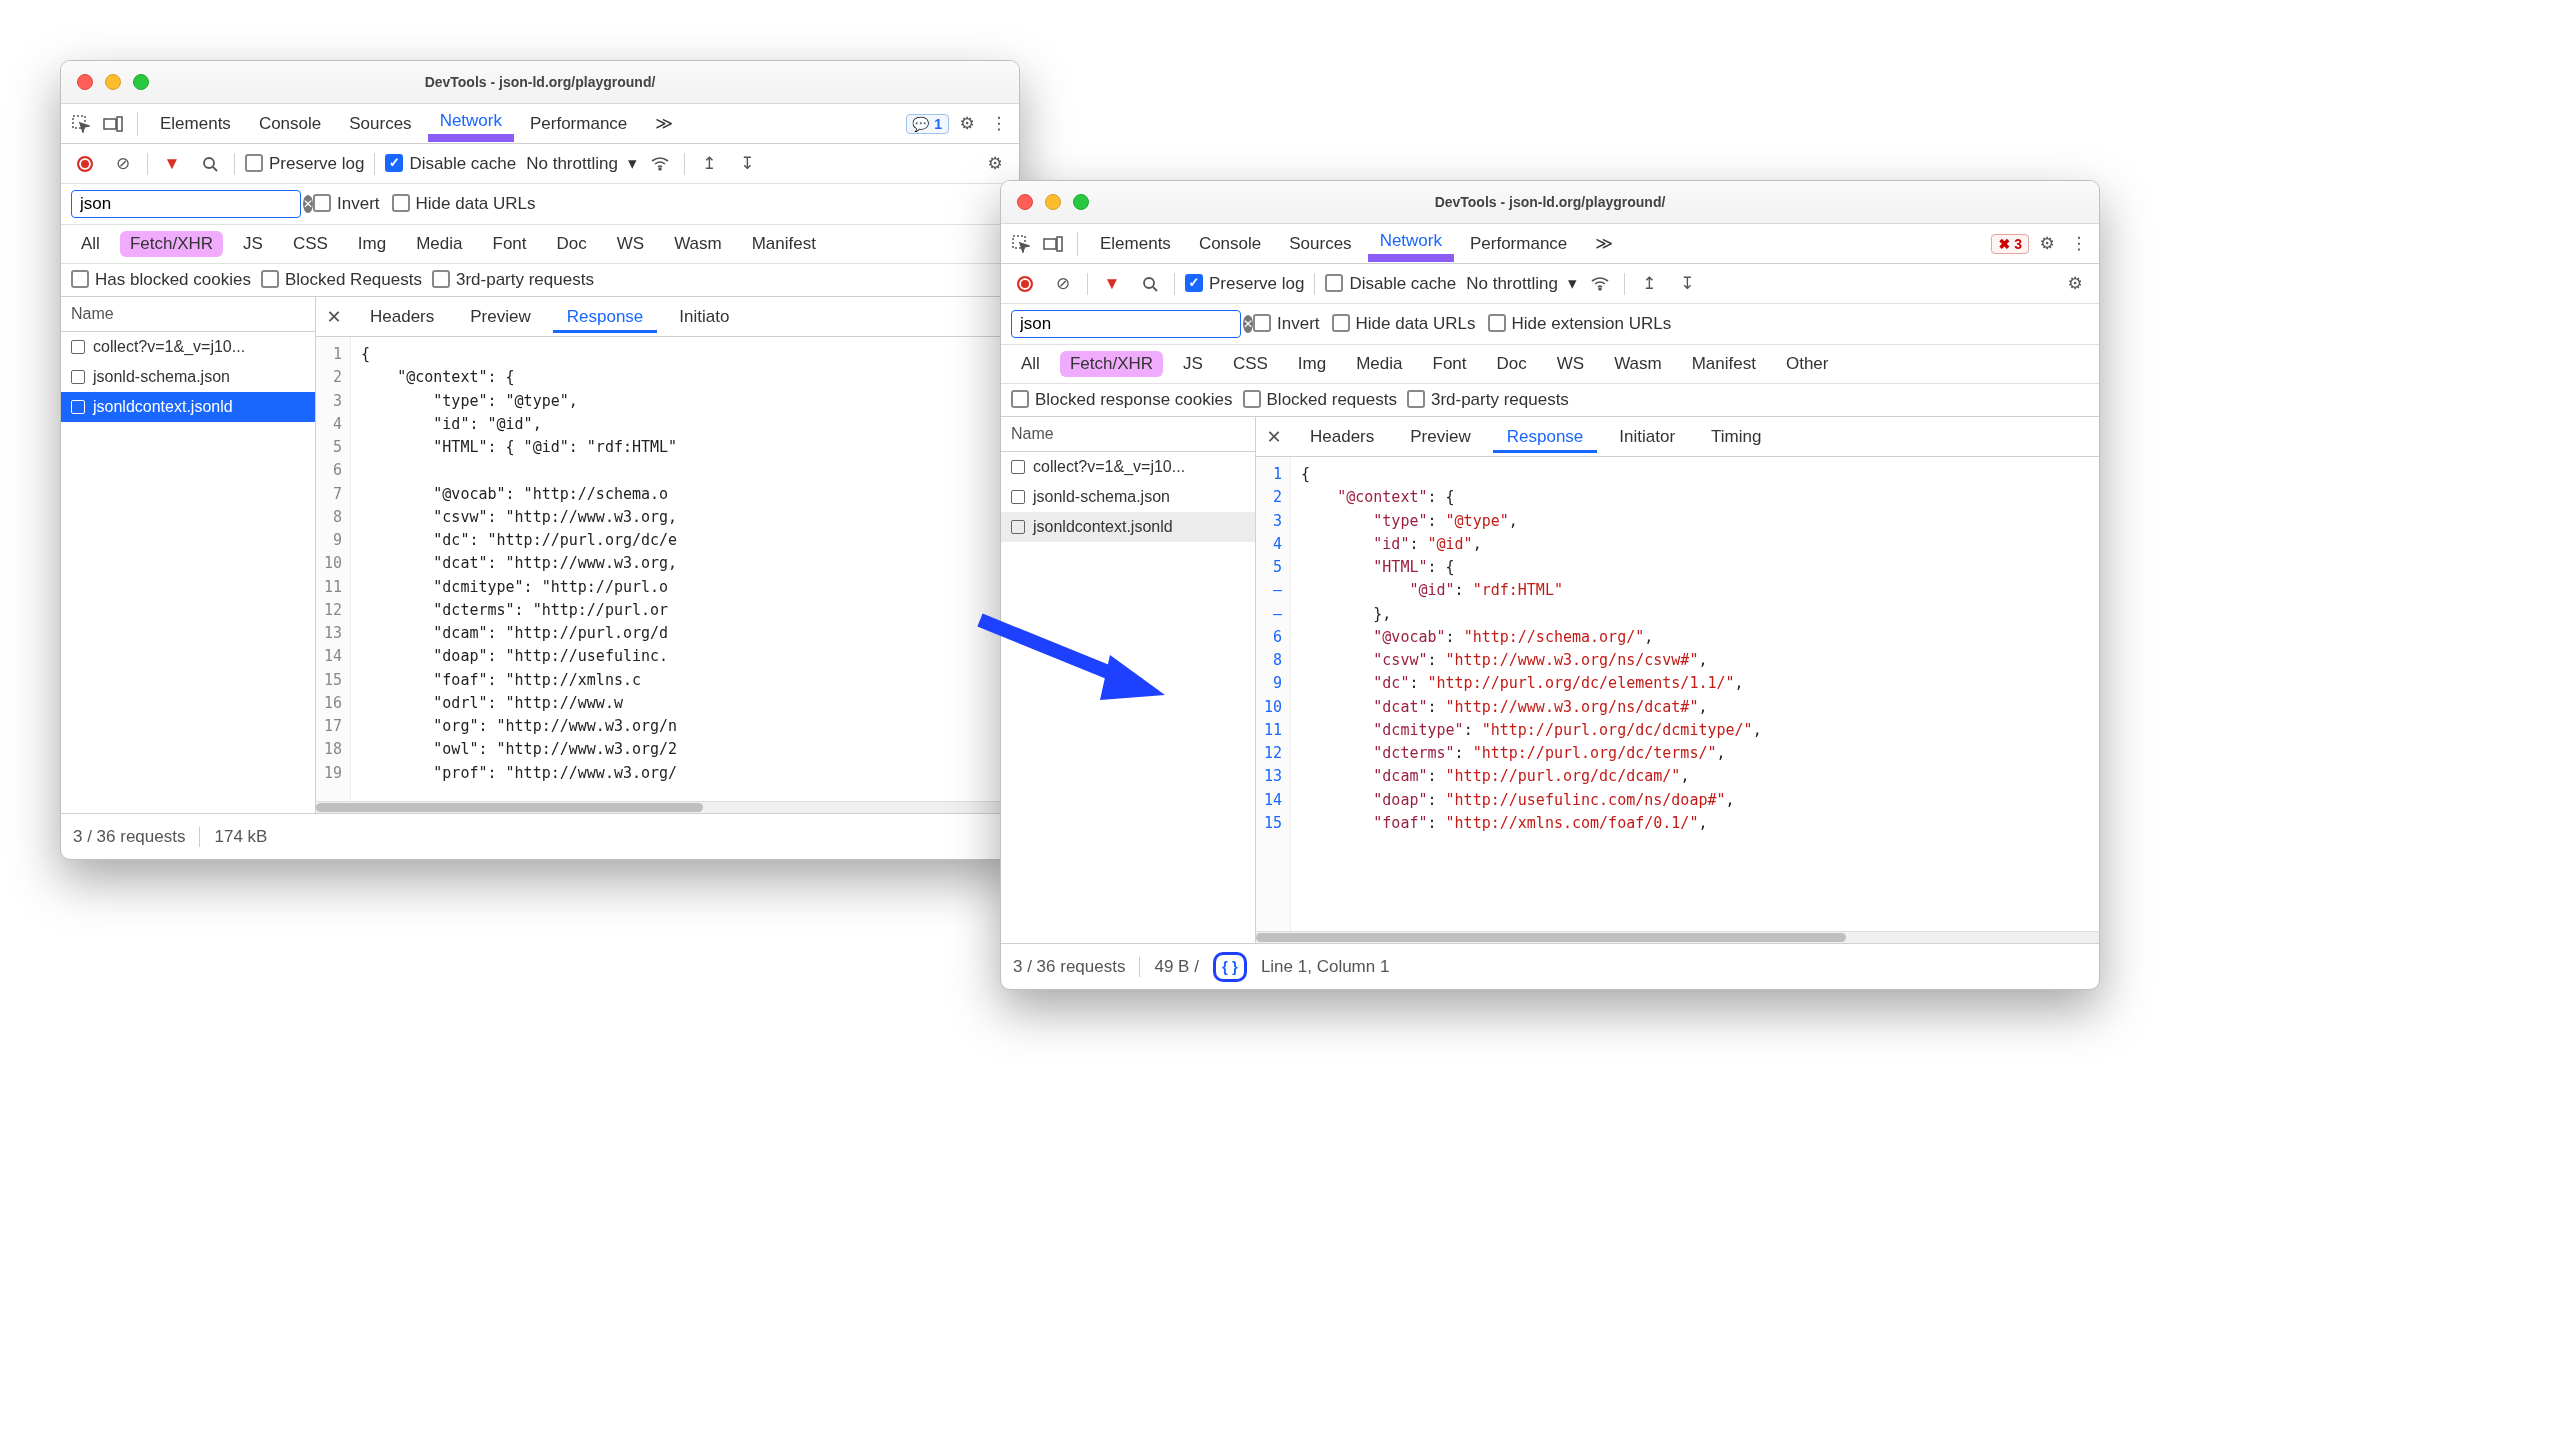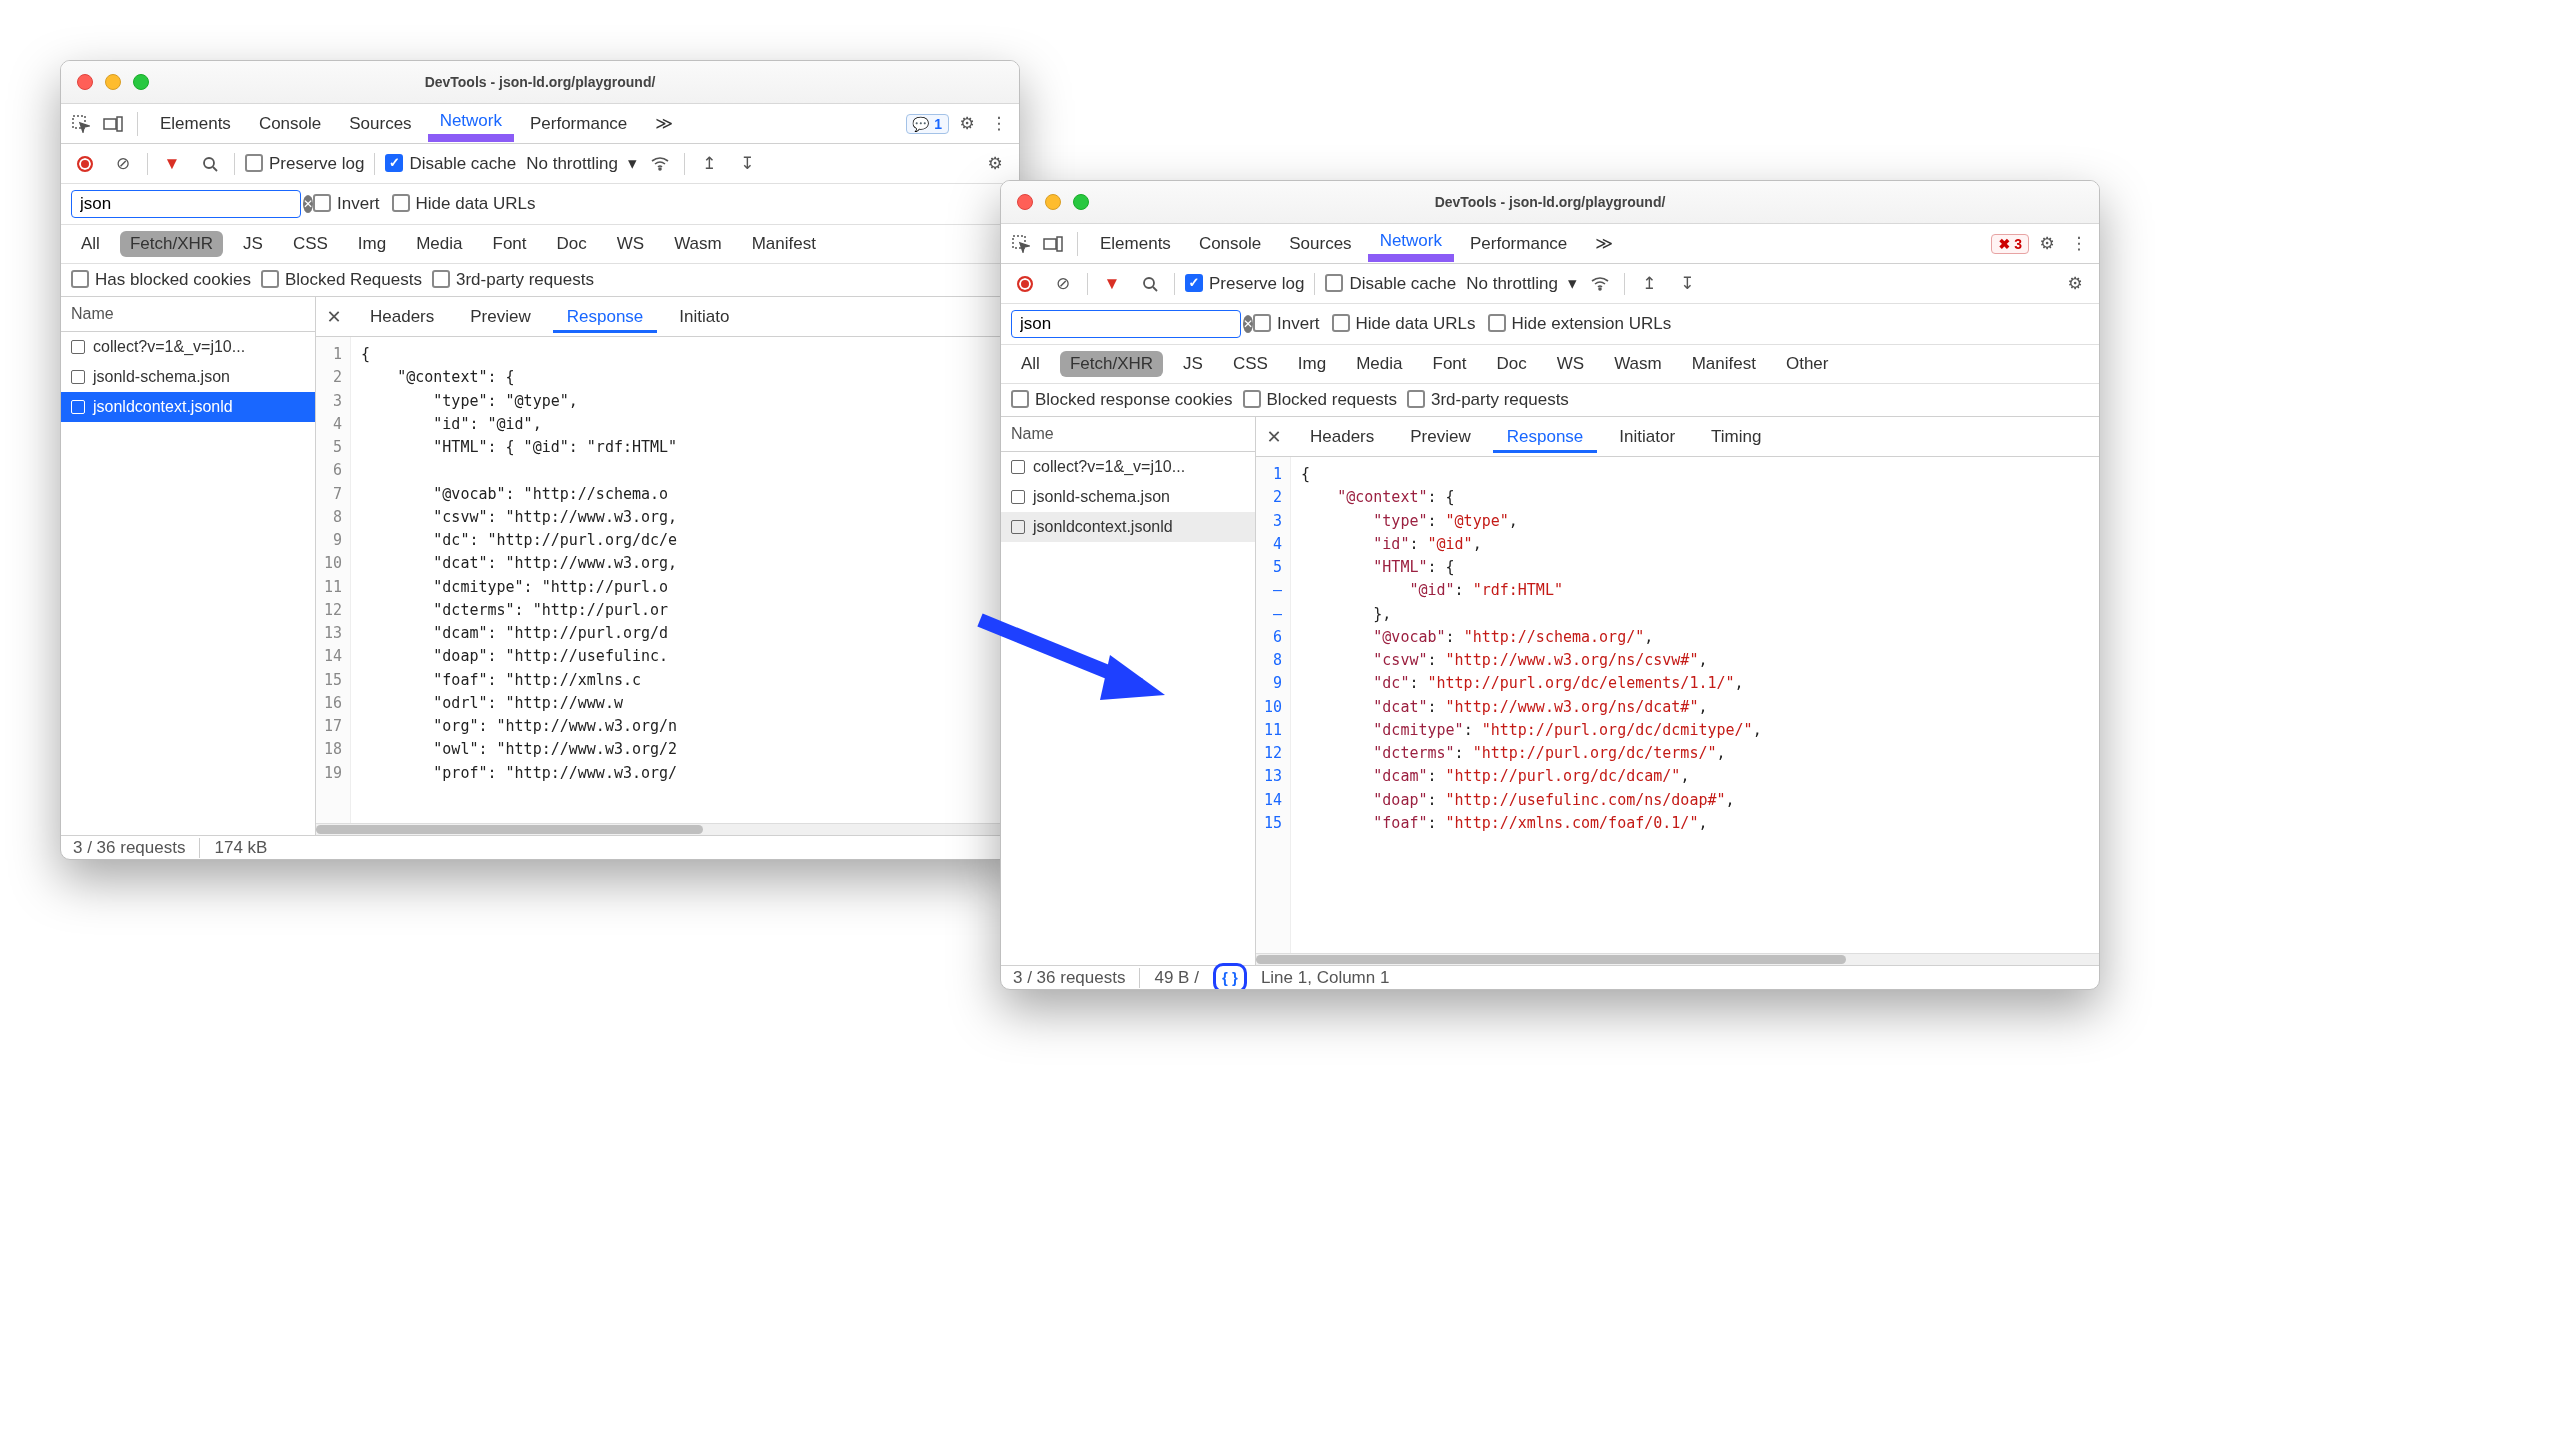--- a/index.html
+++ b/index.html
@@ -94,21 +94,21 @@
   .filterinput input {
     border:none;outline:none;font-size:17px;flex:1;background:none;
   }
   .clearcirc { width:18px;height:18px;border-radius:50%;background:#777;color:#fff;display:inline-flex;align-items:center;justify-content:center;font-size:12px;}
   .chips {
     display:flex;align-items:center;gap:10px;flex-wrap:wrap;
     padding:6px 10px; border-bottom:1px solid #e0e0e0;
     font-size:17px;
   }
   .chip { padding:3px 10px; border-radius:6px; }
-  .chip.active { background:#a3a3a3; }
+  .chip.active { background:#f0abfc; }
   .body { display:flex; flex:1; overflow:hidden;}
   .namelist {
     width: 220px;
     display:flex;flex-direction:column;
     border-right:1px solid #d0d0d0;
     font-size:16px;
     min-width:0;
   }
   .namehead { padding:8px 10px; border-bottom:1px solid #d0d0d0; color:#555;}
   .nitem { display:flex;align-items:center;gap:8px; padding:6px 10px; white-space:nowrap; overflow:hidden; text-overflow:ellipsis;}
@@ -133,21 +133,21 @@
   }
   .gutter.blue { color:#1967ff;}
   .code {
     flex:1; font-family:Menlo,Consolas,monospace; font-size:15px;
     padding:6px 10px; line-height:1.55; white-space:pre; overflow:hidden;
     color:#222;
   }
   .s-key { color:#9b2040;}
   .s-str { color:#c41a16;}
   .status {
-    height:24px; display:flex;align-items:center;gap:14px;
+    height:46px; display:flex;align-items:center;gap:14px;
     padding:0 12px; border-top:1px solid #d0d0d0;
     font-size:17px; color:#555;
   }
   .status .vsep{width:1px;height:20px;background:#ccc;}
   .pretty {
     width:34px;height:30px;border:3px solid #1e40ff;border-radius:10px;
     display:inline-flex;align-items:center;justify-content:center;
     color:#1967ff;font-weight:700;font-size:15px;
   }
   .arrow {

